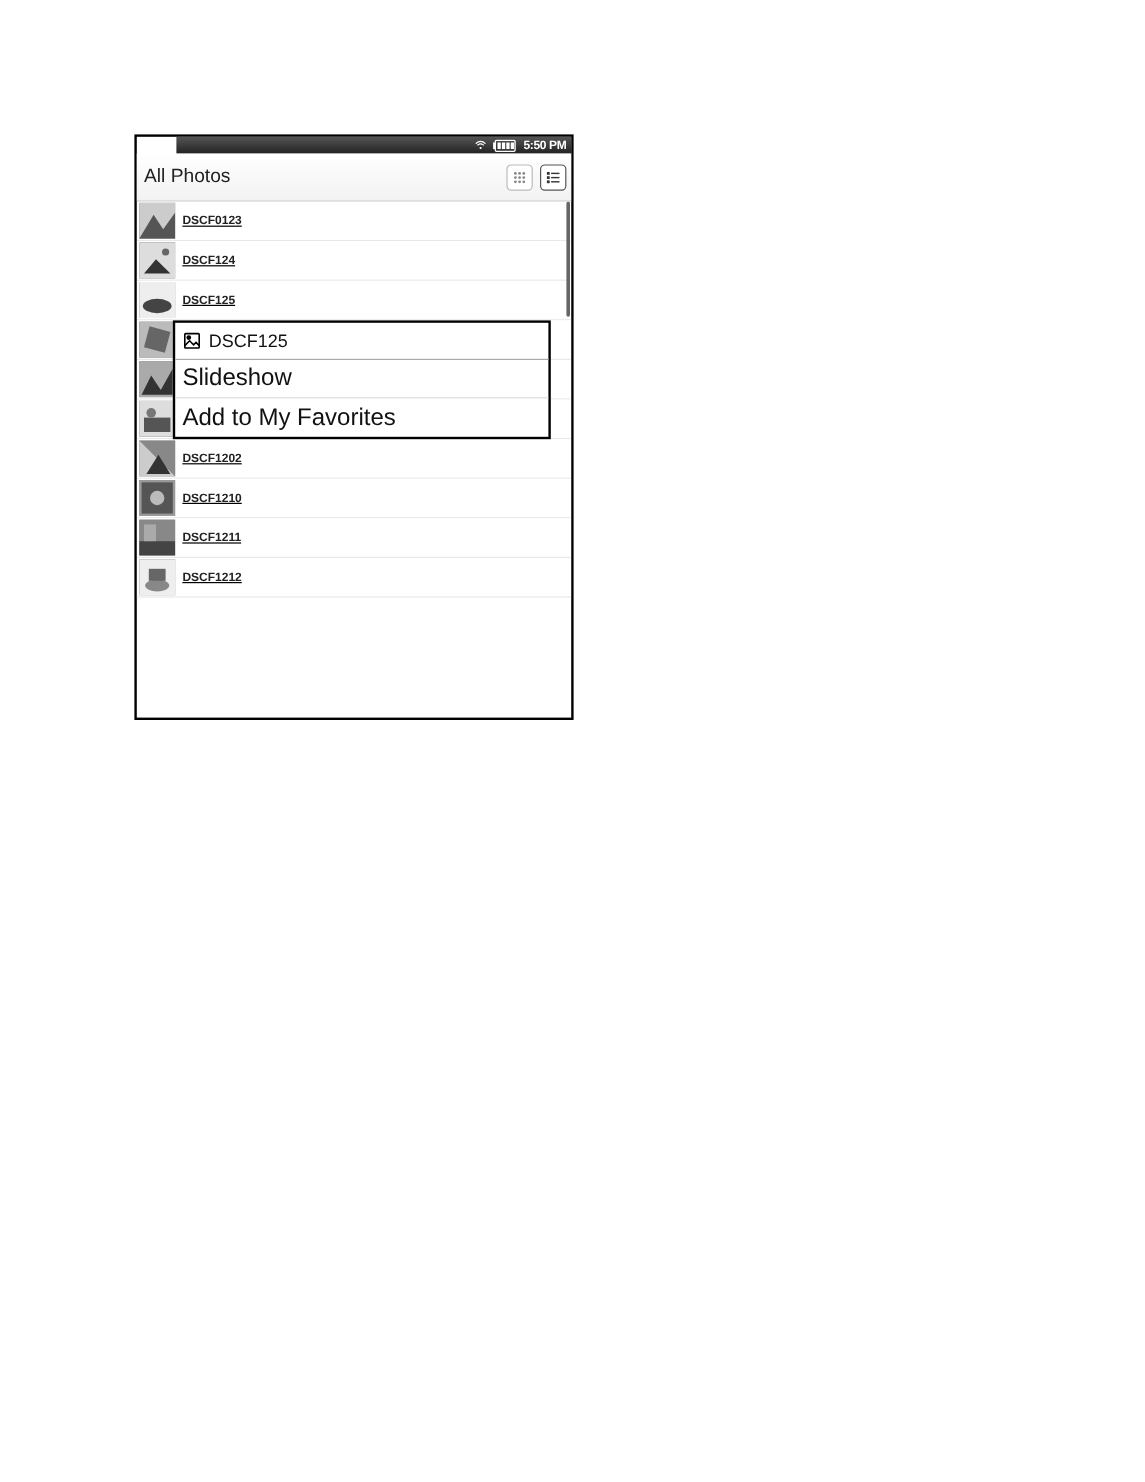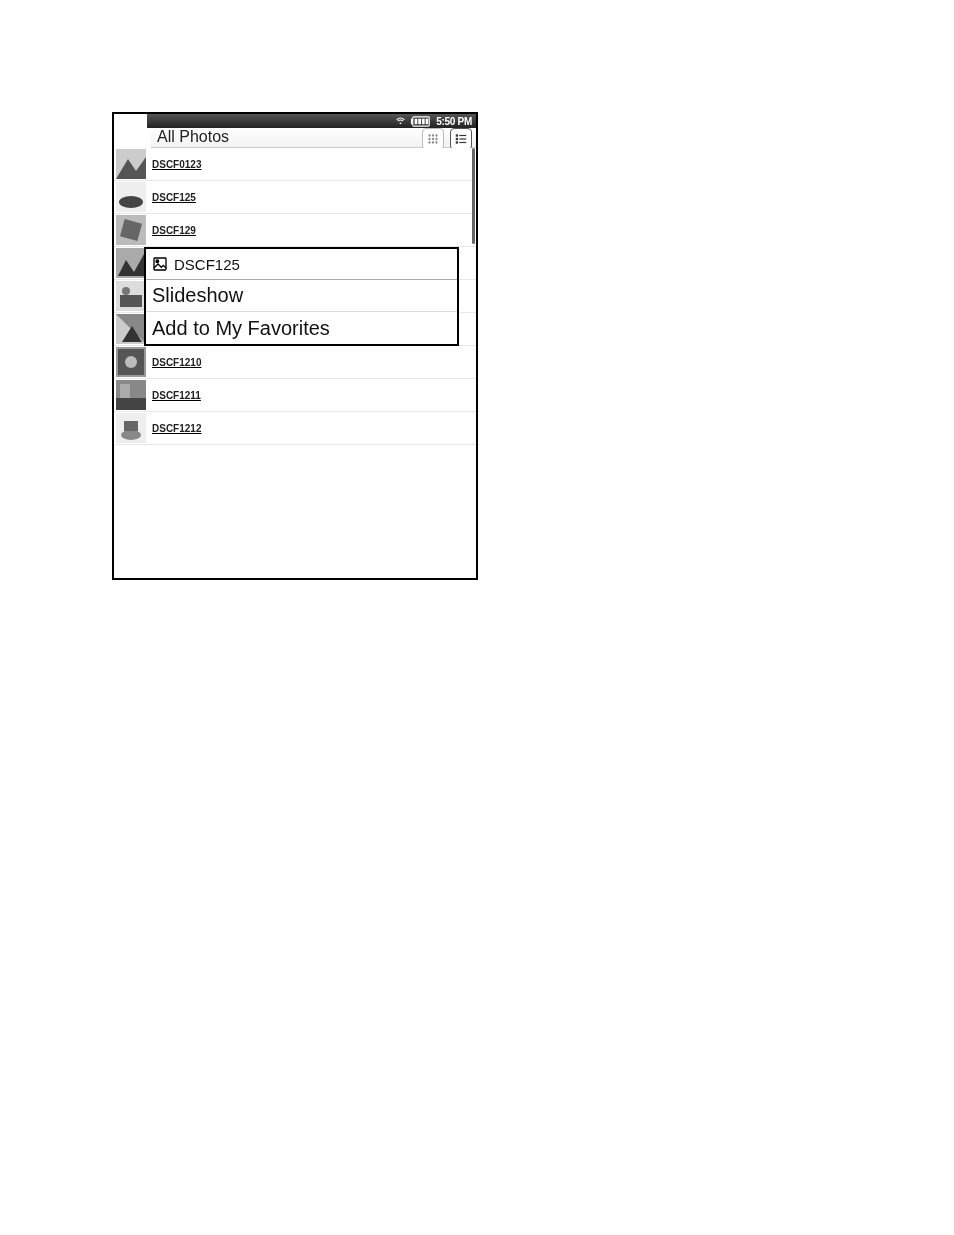--- a/index.html
+++ b/index.html
@@ -31,28 +31,27 @@
       color: #fff;
       font-size: 10px;
       font-weight: bold;
       margin-left: 33px;
     }
     .status-bar svg {
       height: 11px;
       width: auto;
     }
     .header {
-      height: 20px;
-      display: flex;
-      align-items: flex-start;
+      height: 40px;
+      display: flex;
+      align-items: center;
       justify-content: space-between;
       border-bottom: 1px solid #ccc;
       padding: 0 4px;
       background: linear-gradient(to bottom, #fff, #f2f2f2);
-      margin-left: 37px;
     }
     .header-title {
       font-size: 16px;
       color: #222;
       padding-left: 2px;
     }
     .header-icons {
       display: flex;
       gap: 6px;
     }
@@ -209,20 +208,30 @@
             <svg viewBox="0 0 30 30">
               <rect width="30" height="30" fill="#ccc"></rect>
               <polygon points="0,30 12,10 20,22 30,8 30,30" fill="#555"></polygon>
             </svg>
           </div>
           <span class="item-label">DSCF0123</span>
         </div>
         <div class="list-item">
           <div class="thumb">
             <svg viewBox="0 0 30 30">
+              <rect width="30" height="30" fill="#ddd"></rect>
+              <polygon points="4,26 14,14 26,26" fill="#333"></polygon>
+              <circle cx="22" cy="8" r="3" fill="#666"></circle>
+            </svg>
+          </div>
+          <span class="item-label">DSCF124</span>
+        </div>
+        <div class="list-item">
+          <div class="thumb">
+            <svg viewBox="0 0 30 30">
               <rect width="30" height="30" fill="#eee"></rect>
               <ellipse cx="15" cy="20" rx="12" ry="6" fill="#444"></ellipse>
             </svg>
           </div>
           <span class="item-label">DSCF125</span>
         </div>
         <div class="list-item">
           <div class="thumb">
             <svg viewBox="0 0 30 30">
               <rect width="30" height="30" fill="#bbb"></rect>

